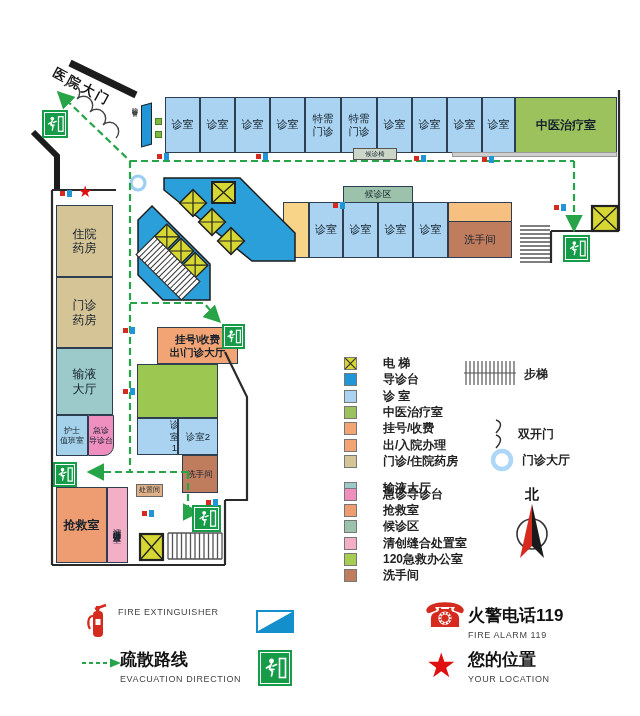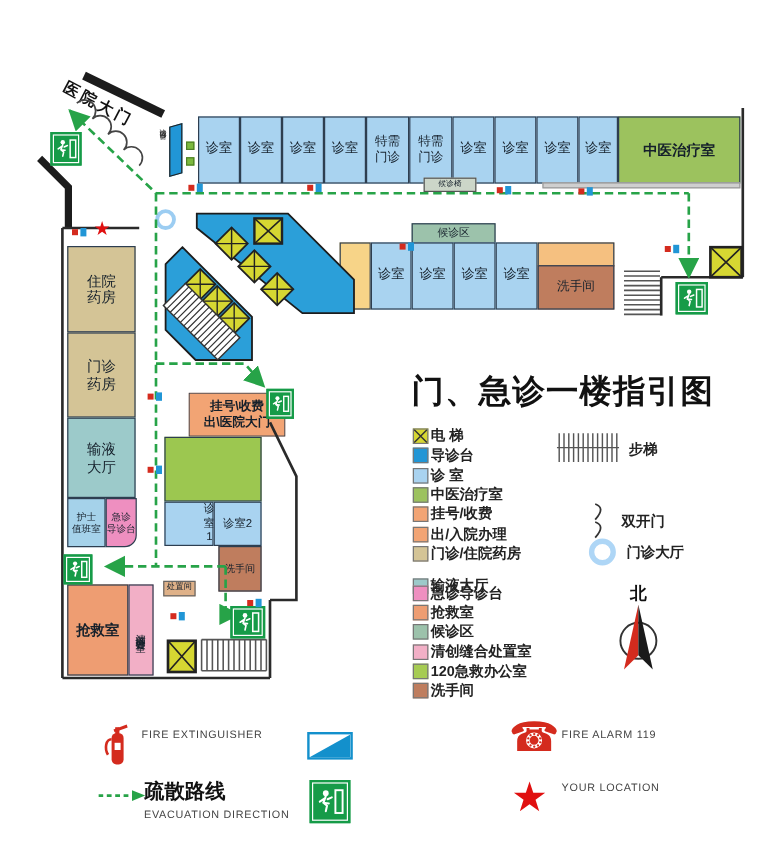--- a/index.html
+++ b/index.html
@@ -14,21 +14,21 @@
   svg{display:block;}
   .exitsign{position:absolute;background:#169b48;border:2px solid #169b48;box-sizing:border-box;
             display:flex;align-items:center;justify-content:center;}
   .exitsign .inner{width:100%;height:100%;border:1.5px solid #fff;box-sizing:border-box;
             display:flex;align-items:center;justify-content:center;}
   .fic{position:absolute;width:13px;height:7px;}
   .fic .r{position:absolute;left:0;top:1px;width:5px;height:5px;background:#d42b1e;}
   .fic .b{position:absolute;left:7px;top:0;width:5px;height:7px;background:#2196d6;}
   .lg-row{position:absolute;left:344px;height:14px;display:flex;align-items:center;}
   .lg-sq{width:13px;height:13px;border:1px solid #777;box-sizing:border-box;display:inline-block;flex:none;}
-  .lg-label{margin-left:2px;font-size:12px;font-weight:600;color:#222;white-space:nowrap;}
+  .lg-label{margin-left:26px;font-size:12px;font-weight:600;color:#222;white-space:nowrap;}
   .flg-zh{font-size:17px;font-weight:700;color:#111;}
   .flg-en{font-size:9px;color:#444;letter-spacing:0.6px;margin-top:3px;}
 </style>
 </head>
 <body>
 
 <div id="stage">
 
   <div class="room" style="left:165px;top:97px;width:35px;height:56px;background:#a9d3f0;font-size:11px;">
       <span>诊室</span>
@@ -99,21 +99,21 @@
       <span><span>输液</span><br><span>大厅</span></span>
     </div>
   <div class="room" style="left:56px;top:415px;width:32px;height:41px;background:#a5d2ea;font-size:8px;">
       <span><span>护士</span><br><span>值班室</span></span>
     </div>
   <div class="room" style="left:88px;top:415px;width:26px;height:41px;background:#ee8fc0;font-size:8px;border-radius:0 0 10px 0;">
       <span><span>急诊</span><br><span>导诊台</span></span>
     </div>
 
   <div class="room" style="left:137px;top:327px;width:81px;height:37px;background:#f2a474;font-size:10.5px;font-weight:600;clip-path:polygon(0 0,80% 0,100% 45%,100% 100%,0 100%);margin-left:20px;">
-      <span><span>挂号\收费</span><br><span>出\医院大门</span></span>
+      <span><span>挂号\收费</span><br><span>出\门诊大厅</span></span>
     </div>
   <div class="room" style="left:137px;top:364px;width:81px;height:54px;background:#9cc750;"></div>
   <div class="room" style="left:137px;top:418px;width:41px;height:37px;background:#a9d3f0;font-size:9.5px;padding-left:34px;">
       <span>诊室1</span>
     </div>
   <div class="room" style="left:178px;top:418px;width:40px;height:37px;background:#a9d3f0;font-size:9.5px;">
       <span>诊室2</span>
     </div>
   <div class="room" style="left:182px;top:455px;width:36px;height:38px;background:#bf7d5e;font-size:8.5px;">
       <span>洗手间</span>
@@ -315,21 +315,20 @@
     </div>
   <div class="fic" style="left:142px;top:510px;">
       <span class="r"></span>
       <span class="b"></span>
     </div>
   <div class="fic" style="left:206px;top:499px;">
       <span class="r"></span>
       <span class="b"></span>
     </div>
 
-  <div class="abs" style="left:343px;top:308px;font-size:27px;font-weight:800;letter-spacing:1px;color:#111;white-space:nowrap;">门、急诊一楼指引图</div>
 
   <div class="lg-row" style="top:356px;">
       <span class="lg-sq" style="background: rgb(214, 215, 50);">
         <svg width="11" height="11" viewBox="0 0 11 11">
           <path d="M0,0 L11,11 M11,0 L0,11" stroke="#333" stroke-width="1.2"></path>
         </svg>
       </span>
       <span class="lg-label">电 梯</span>
     </div>
   <div class="lg-row" style="top:372px;">
@@ -420,20 +419,21 @@
   </div>
 
   <div class="abs" style="left:256px;top:610px;width:38px;height:23px;border:2px solid #1390cc;background:#fff;">
     <svg width="34" height="19" viewBox="0 0 34 19">
         <polygon points="0,19 34,19 34,0" fill="#1390cc"></polygon>
       </svg>
   </div>
 
   <div class="abs" style="left:424px;top:598px;font-size:34px;line-height:1;color:#d42b1e;">☎</div>
   <div class="abs" style="left:468px;top:604px;">
+    <div class="flg-zh">火警电话119</div>
     <div class="flg-en">FIRE ALARM 119</div>
   </div>
 
   <svg class="abs" style="left:82px;top:656px;" width="42" height="14" viewBox="0 0 42 14">
     <path d="M0,7 H28" stroke="#27a348" stroke-width="2.2" stroke-dasharray="4 3" fill="none"></path>
     <polygon points="28,2.5 39,7 28,11.5" fill="#27a348"></polygon>
   </svg>
   <div class="abs" style="left:120px;top:648px;">
     <div class="flg-zh">疏散路线</div>
     <div class="flg-en">EVACUATION DIRECTION</div>
@@ -444,16 +444,17 @@
         <svg width="26" height="28" viewBox="0 0 26 26">
           <rect x="17.5" y="3.5" width="6" height="19" fill="none" stroke="#fff" stroke-width="1.6"></rect>
           <circle cx="9.5" cy="6" r="2.4" fill="#fff"></circle>
           <path d="M9.5,8.5 L7.5,14 L10.5,16.5 L9.5,21 M7.5,14 L12,14.5 M8.3,10.5 L4.5,13 M11,11 L14.5,9.5" stroke="#fff" stroke-width="1.7" fill="none" stroke-linecap="round"></path>
         </svg>
       </div>
     </div>
 
   <div class="abs" style="left:426px;top:648px;font-size:34px;line-height:1;color:#e01010;">★</div>
   <div class="abs" style="left:468px;top:648px;">
+    <div class="flg-zh">您的位置</div>
     <div class="flg-en">YOUR LOCATION</div>
   </div>
 
 </div>
 
 </body></html>

